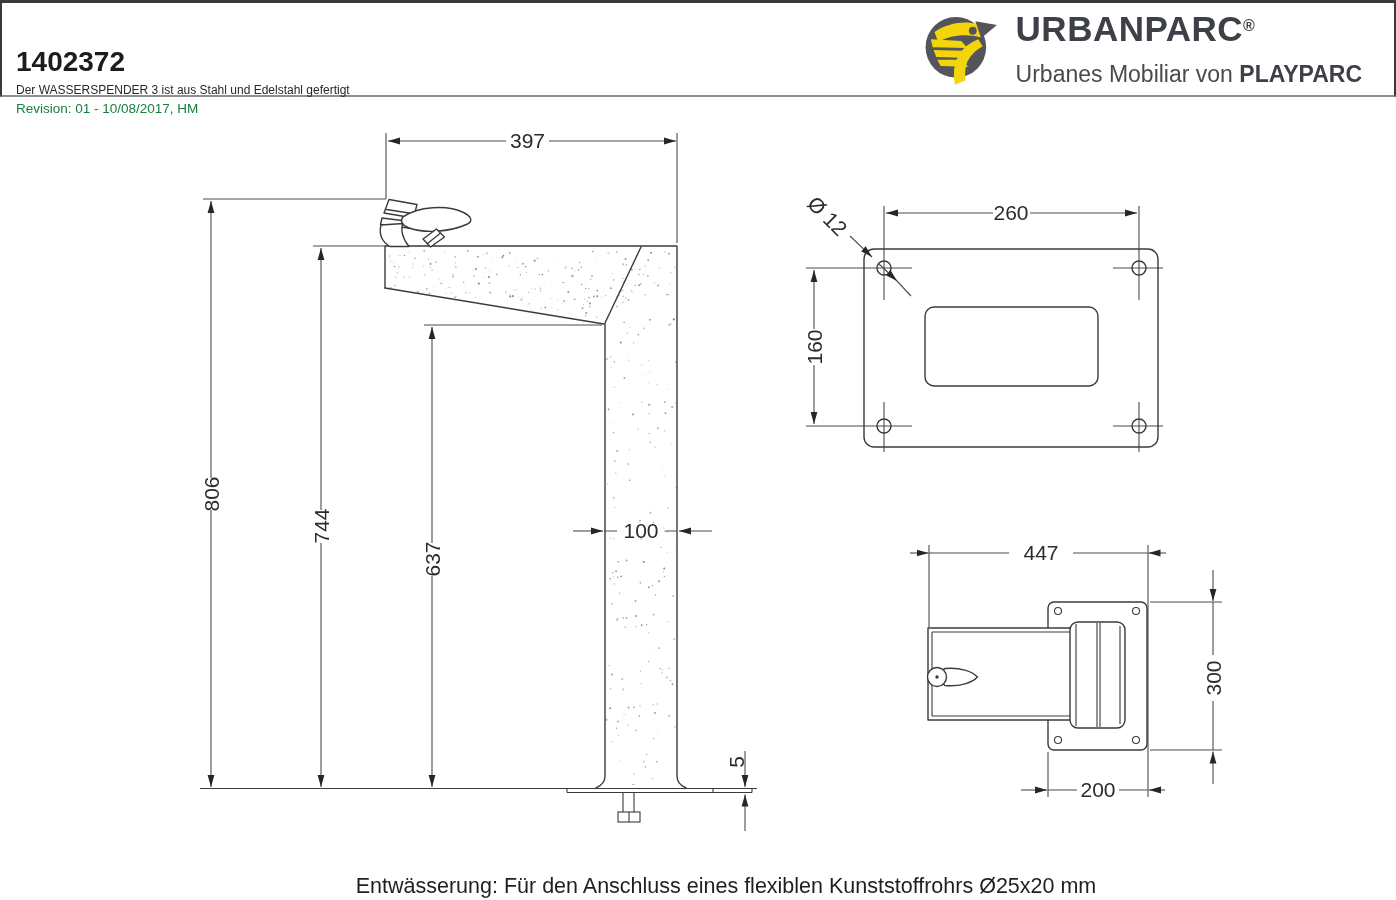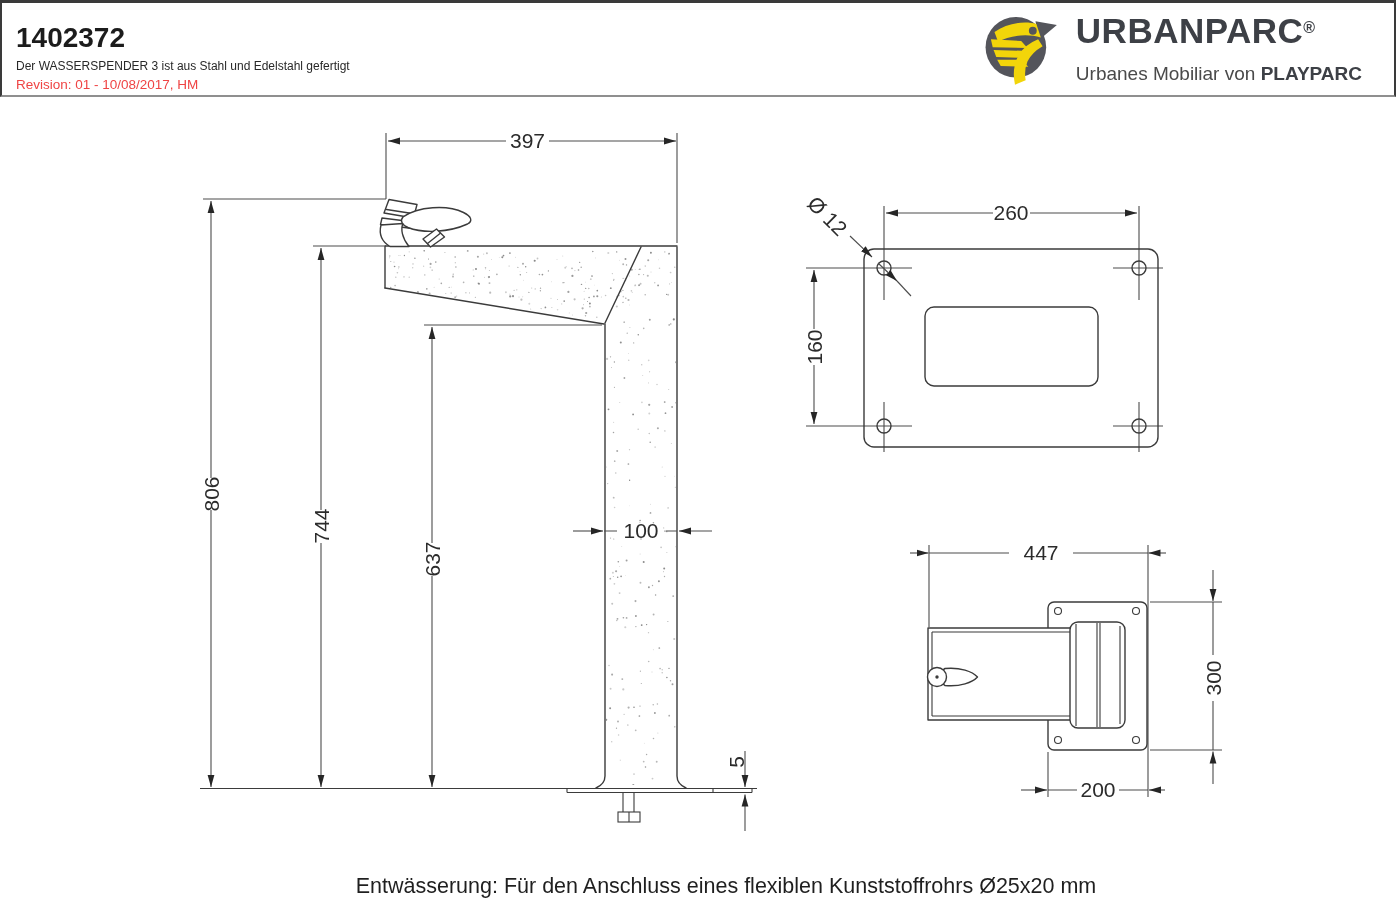--- a/index.html
+++ b/index.html
@@ -4,30 +4,30 @@
 <style>
   html,body{margin:0;padding:0;background:#e8e8e8;}
   .page{position:relative;width:1396px;height:900px;background:#fff;overflow:hidden;
         font-family:"Liberation Sans",sans-serif;}
   svg.dwg{position:absolute;left:0;top:0;width:1396px;height:900px;}
   
   .hdr{position:absolute;left:0;top:0;width:1396px;height:97px;background:#fff;
        box-sizing:border-box;border-top:3px solid #3a3a3a;border-bottom:2px solid #8f8f8f;
        border-left:2px solid #3a3a3a;border-right:2px solid #3a3a3a;
        display:flex;justify-content:space-between;align-items:stretch;}
-  .hdr-left{padding:20px 0 0 14px;}
+  .hdr-left{padding:20px 0 0 14px;margin-top:24px;}
   .part-no{font-size:28px;font-weight:bold;color:#1c1c1c;line-height:1.1;}
   .part-desc{font-size:12px;color:#282828;margin-top:5px;}
-  .rev{font-size:13.5px;color:#ef4444;margin-top:4px;}
+  .rev{font-size:13.5px;color:#15803d;margin-top:4px;}
   .hdr-right{display:flex;align-items:center;gap:12px;padding-right:32px;}
   .logo-svg{display:block;}
   .brand-col{display:flex;flex-direction:column;justify-content:center;}
   .brand-name{font-size:35px;font-weight:bold;color:#3d4046;letter-spacing:.5px;line-height:1;}
   .brand-name .reg{font-size:16px;vertical-align:10px;font-weight:bold;}
-  .brand-tag{font-size:19px;color:#4a4a4a;margin-top:15px;}
+  .brand-tag{font-size:23px;color:#4a4a4a;margin-top:15px;}
   .brand-tag b{color:#3d4046;}
   
   .ol{stroke:#3b3b3b;stroke-width:1.4;fill:none;stroke-linejoin:round;stroke-linecap:round;}
   .olw{stroke:#3b3b3b;stroke-width:1.4;fill:#fff;stroke-linejoin:round;}
   .th{stroke:#3b3b3b;stroke-width:1.1;fill:none;}
   .dl{stroke:#4c4c4c;stroke-width:1.1;fill:none;}
   .dim-t{font-family:"Liberation Sans",sans-serif;font-size:21px;fill:#2b2b2b;}
   .note-t{font-family:"Liberation Sans",sans-serif;font-size:21.5px;fill:#1f1f1f;}
 </style>
 </head>

